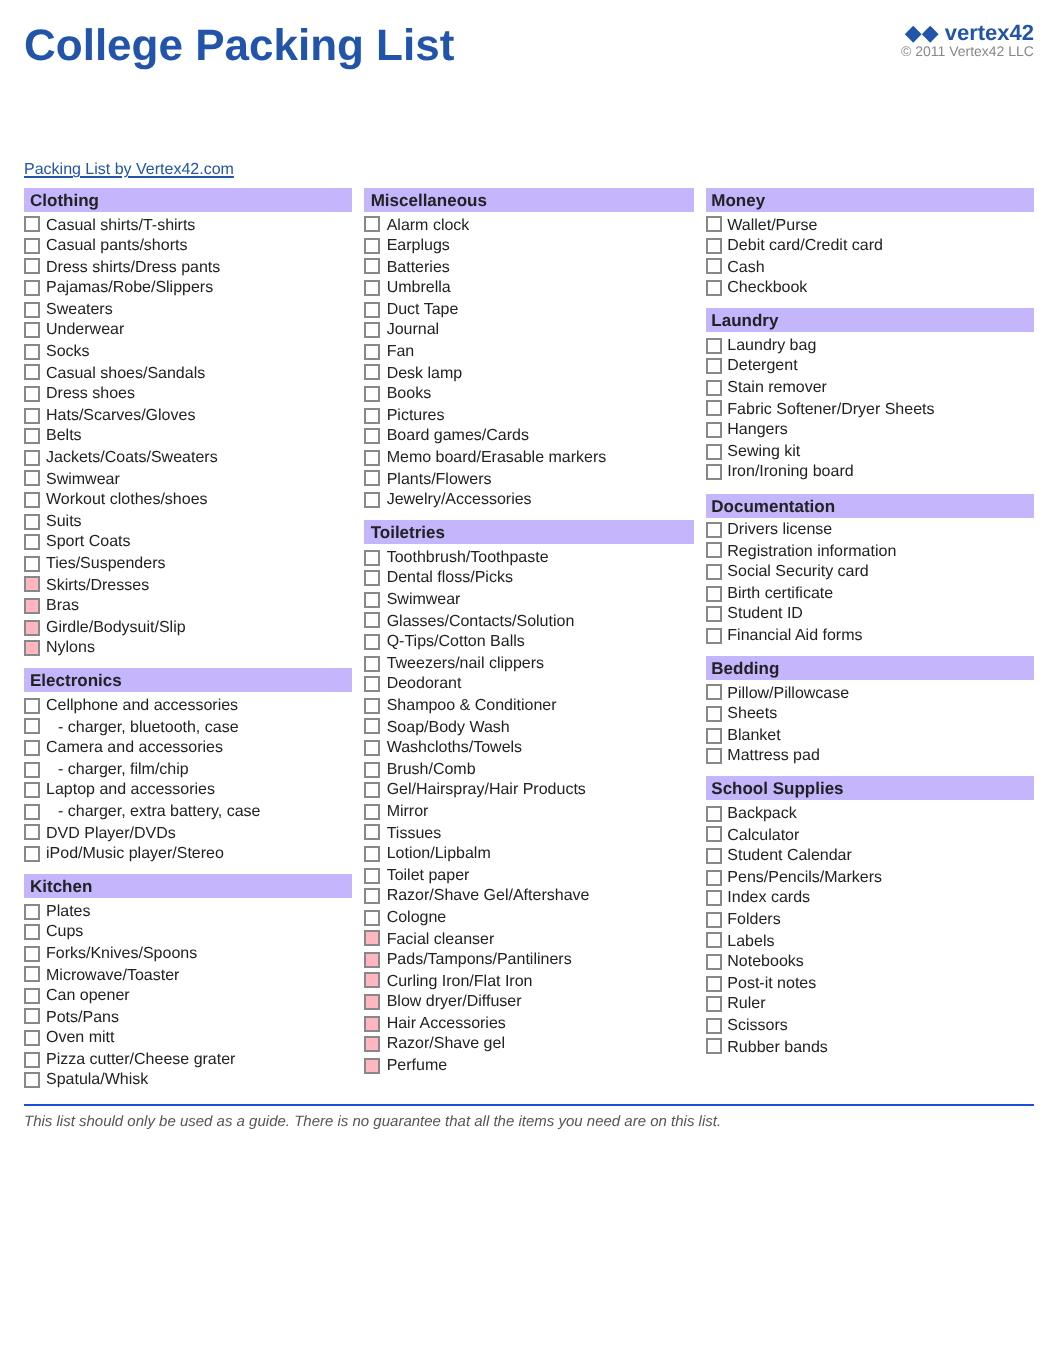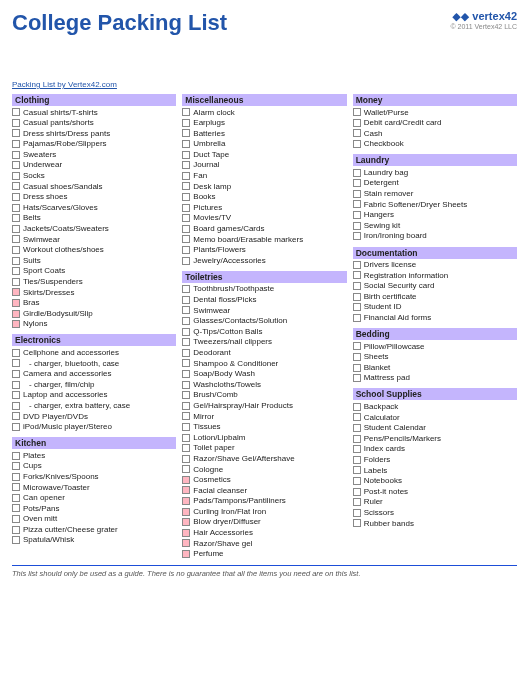--- a/index.html
+++ b/index.html
@@ -320,24 +320,20 @@
         <div class="item">
           <span class="checkbox"></span>
           <span class="item-label">Books</span>
         </div>
         <div class="item">
           <span class="checkbox"></span>
           <span class="item-label">Pictures</span>
         </div>
         <div class="item">
           <span class="checkbox"></span>
-          <span class="item-label">Movies/TV</span>
-        </div>
-        <div class="item">
-          <span class="checkbox"></span>
           <span class="item-label">Board games/Cards</span>
         </div>
         <div class="item">
           <span class="checkbox"></span>
           <span class="item-label">Memo board/Erasable markers</span>
         </div>
         <div class="item">
           <span class="checkbox"></span>
           <span class="item-label">Plants/Flowers</span>
         </div>
@@ -412,24 +408,20 @@
           <span class="checkbox"></span>
           <span class="item-label">Toilet paper</span>
         </div>
         <div class="item">
           <span class="checkbox"></span>
           <span class="item-label">Razor/Shave Gel/Aftershave</span>
         </div>
         <div class="item">
           <span class="checkbox"></span>
           <span class="item-label">Cologne</span>
-        </div>
-        <div class="item">
-          <span class="checkbox pink"></span>
-          <span class="item-label">Cosmetics</span>
         </div>
         <div class="item">
           <span class="checkbox pink"></span>
           <span class="item-label">Facial cleanser</span>
         </div>
         <div class="item">
           <span class="checkbox pink"></span>
           <span class="item-label">Pads/Tampons/Pantiliners</span>
         </div>
         <div class="item">

